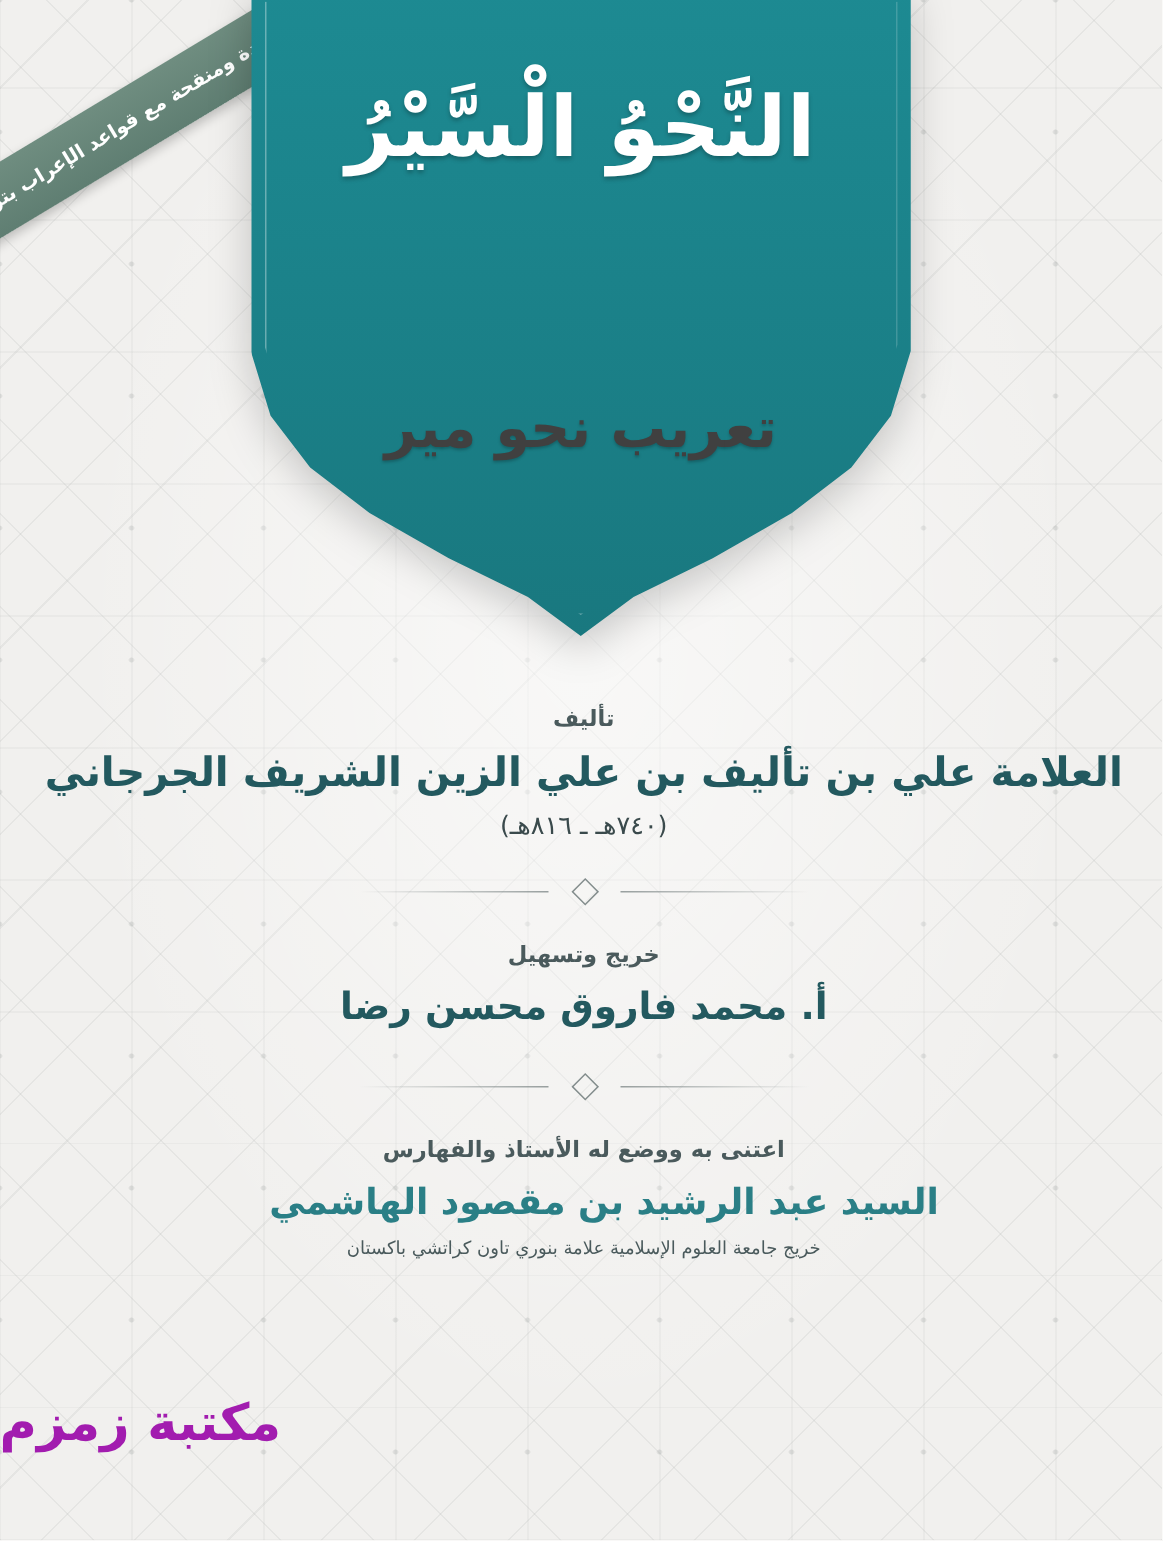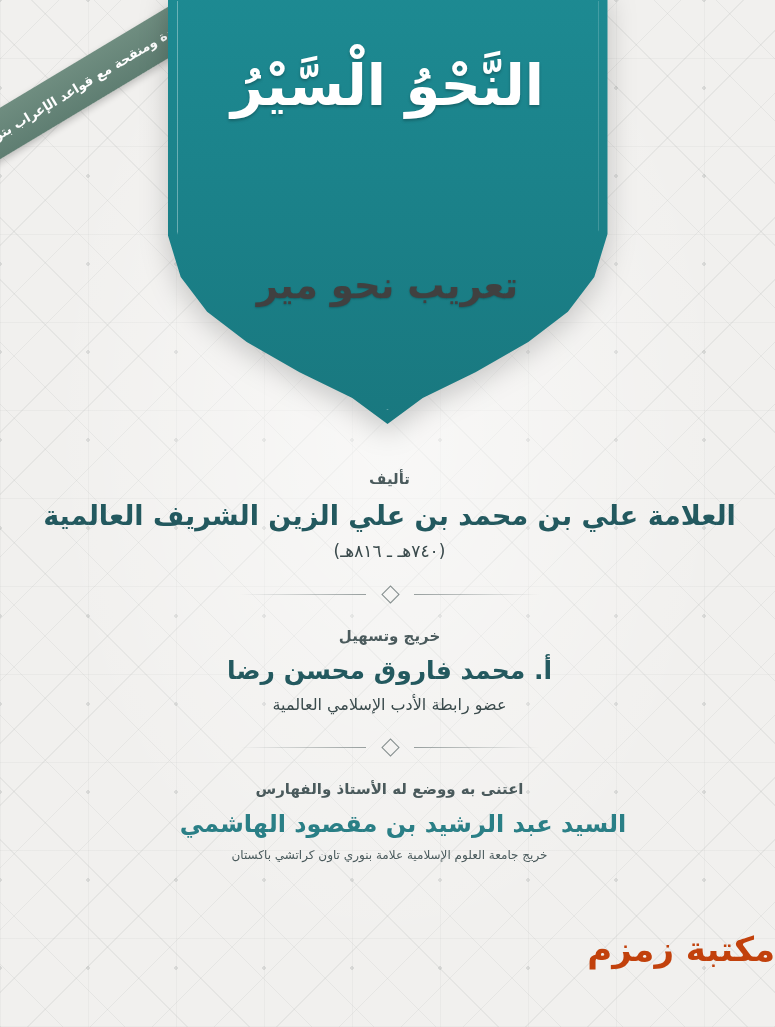--- a/index.html
+++ b/index.html
@@ -220,23 +220,23 @@
     font-size: 12px;
     color: #4a5a5c;
     margin-top: 3px;
   }
 
   .publisher {
     position: absolute;
     bottom: 58px;
     left: 0;
     right: 0;
-    text-align: right;
+    text-align: left;
     font-size: 34px;
-    color: #c2410c;
+    color: #a21caf;
     direction: rtl;
     font-weight: 700;
     letter-spacing: 1px;
   }
 </style>
 </head>
 <body>
 
 <div class="page">
 
@@ -252,30 +252,29 @@
     <div class="crest-shape">
       <div class="crest-inner-line"></div>
     </div>
     <div class="crest-title">النَّحْوُ الْسَّيْرُ</div>
     <div class="crest-subtitle">تعريب نحو مير</div>
   </div>
 
   <div class="credits">
 
     <div class="label-small">تأليف</div>
-    <div class="author-name">العلامة علي بن محمد بن علي الزين الشريف العالمية</div>
+    <div class="author-name">العلامة علي بن تأليف بن علي الزين الشريف الجرجاني</div>
     <div class="author-dates">(٧٤٠هـ ـ ٨١٦هـ)</div>
 
     <div class="divider">
       <div class="divider-diamond"></div>
     </div>
 
     <div class="label-small">خريج وتسهيل</div>
     <div class="translator-name">أ. محمد فاروق محسن رضا</div>
-    <div class="translator-affil">عضو رابطة الأدب الإسلامي العالمية</div>
 
     <div class="divider">
       <div class="divider-diamond"></div>
     </div>
 
     <div class="label-small">اعتنى به ووضع له الأستاذ والفهارس</div>
     <div class="editor-name">السيد عبد الرشيد بن مقصود الهاشمي</div>
     <div class="editor-affil">خريج جامعة العلوم الإسلامية علامة بنوري تاون كراتشي باكستان</div>
 
   </div>

